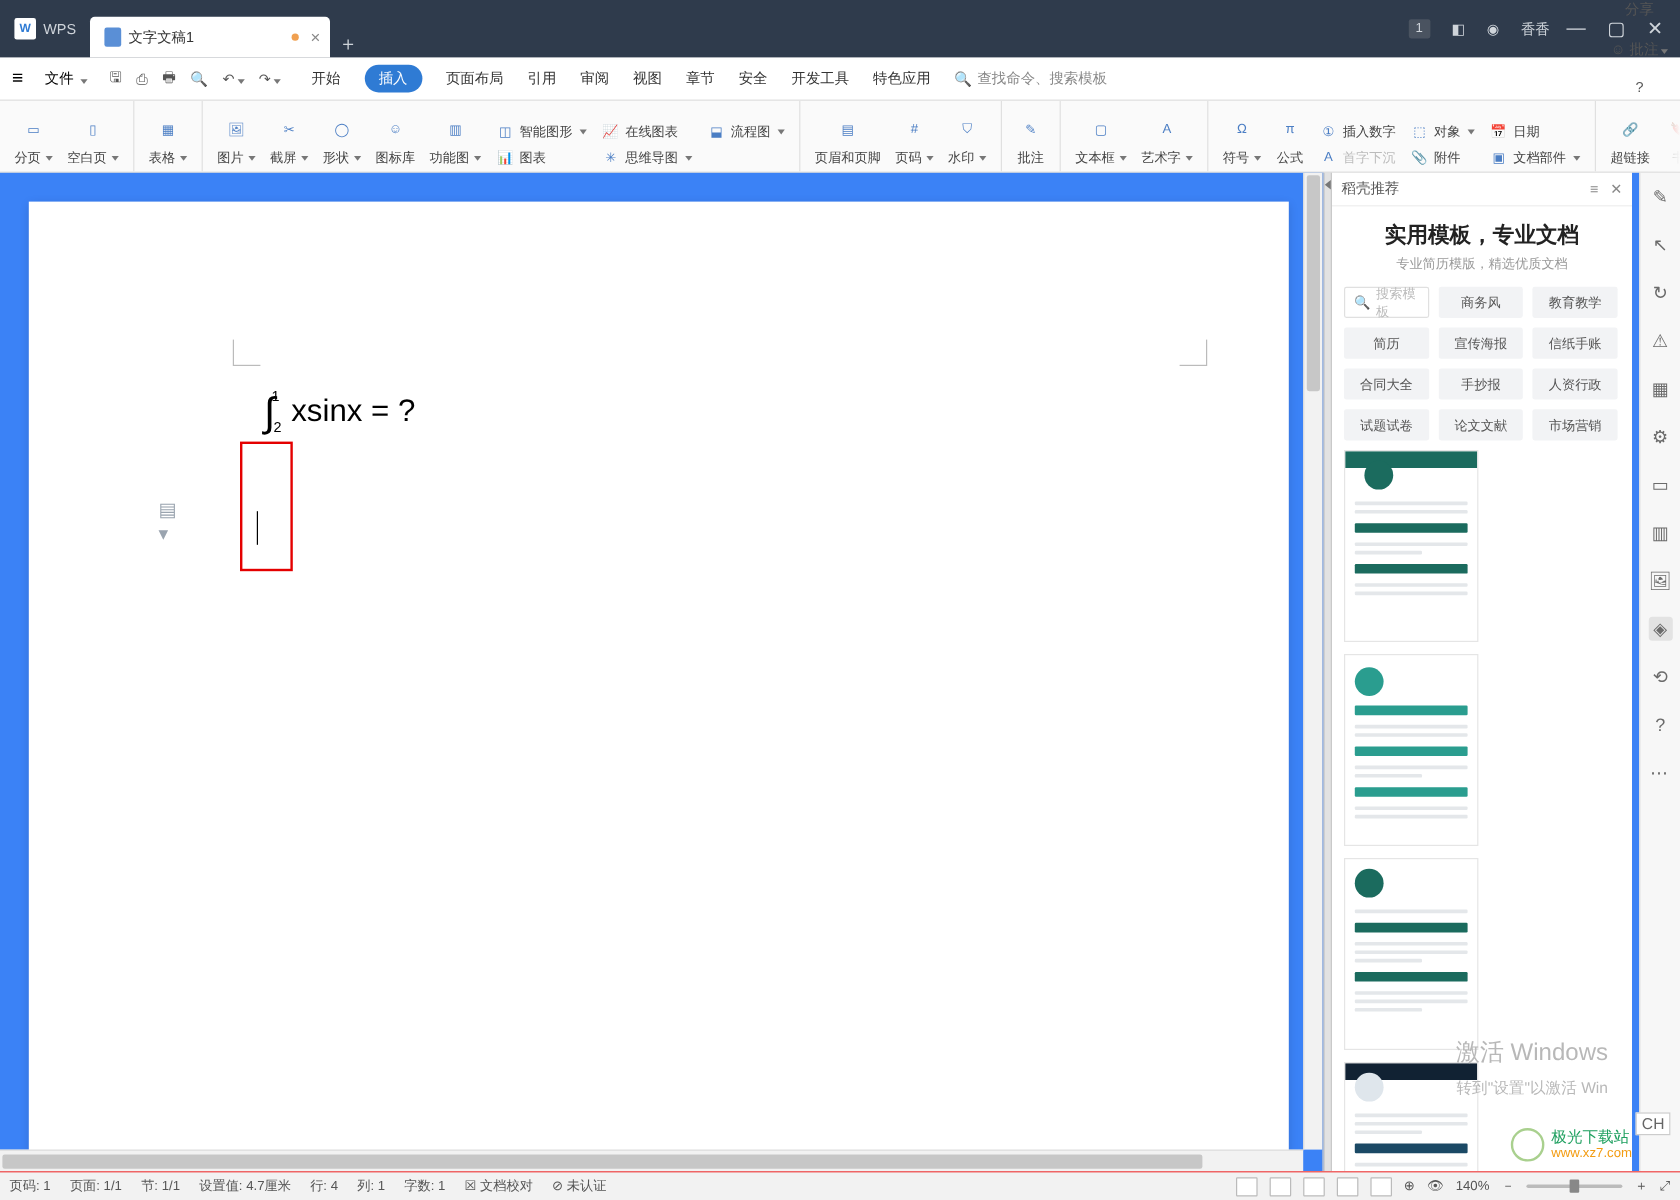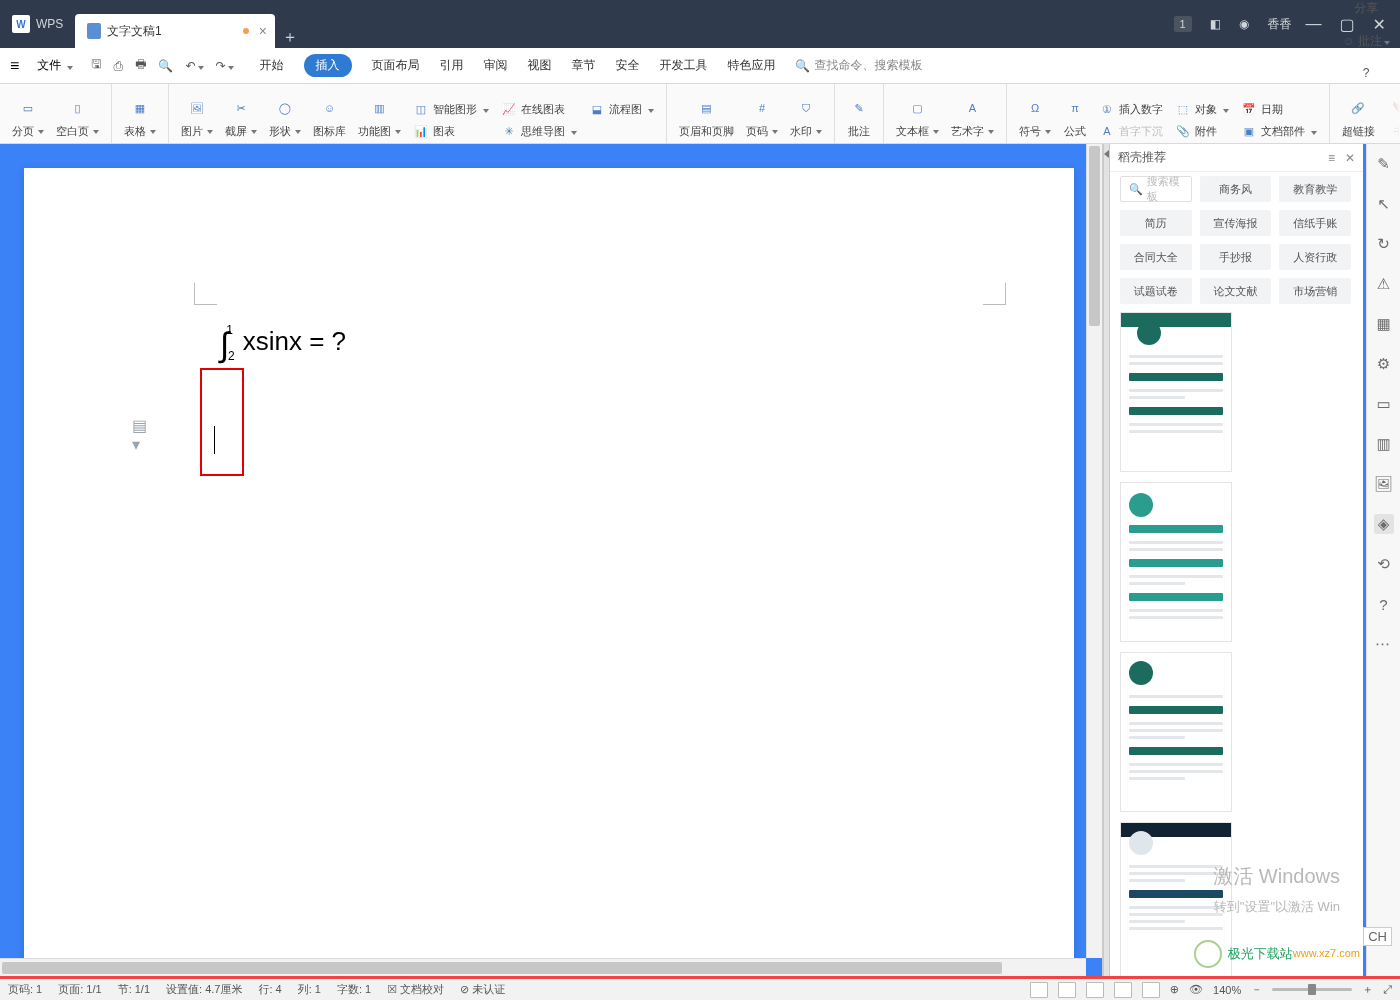--- a/index.html
+++ b/index.html
@@ -60,21 +60,21 @@
 .cursor { position:absolute; left:190px; top:258px; width:1px; height:28px; background:#000; }
 .para-icon { position:absolute; left:108px; top:260px; width:16px; height:14px; color:#9aa4af; display:flex; align-items:center; gap:1px; }
 .vscroll { position:absolute; right:0; top:0; width:16px; bottom:18px; background:#f2f2f2; border-left:1px solid #dcdcdc; }
 .vscroll .thumb { position:absolute; top:2px; left:2px; right:2px; height:180px; background:#c7c7c7; border-radius:2px; }
 .hscroll { position:absolute; left:0; right:16px; bottom:0; height:18px; background:#f2f2f2; border-top:1px solid #dcdcdc; }
 .hscroll .thumb { position:absolute; left:2px; top:3px; height:12px; width:1000px; background:#c7c7c7; border-radius:2px; }
 .pane-splitter { width:7px; background:#e2e2e2; border-left:1px solid #c9c9c9; border-right:1px solid #c9c9c9; display:flex; align-items:flex-start; justify-content:center; padding-top:6px; cursor:pointer; }
 .pane-splitter .tri { width:0;height:0;border-top:4px solid transparent;border-bottom:4px solid transparent;border-right:5px solid #777; }
 
 
-.rpanel { width:256px; background:#fff; display:flex; flex-direction:column; border-right:3px solid #3b82f6; }
+.rpanel { width:256px; background:#fff; display:flex; flex-direction:column; border-right:6px solid #3b82f6; }
 .rpanel-head { height:28px; display:flex; align-items:center; padding:0 8px; font-size:12px; color:#555; border-bottom:1px solid #eee; }
 .rpanel-head .x { margin-left:auto; display:flex; gap:10px; color:#888; }
 .promo { text-align:center; padding:12px 8px 8px; }
 .promo .h { font-size:18px; font-weight:bold; color:#222; }
 .promo .s { font-size:11px; color:#999; margin-top:4px; }
 .tplcats { display:flex; flex-wrap:wrap; gap:8px; padding:4px 10px 8px; }
 .tplcats .cat { flex:0 0 calc(33.33% - 6px); height:26px; background:#f2f3f5; display:flex; align-items:center; justify-content:center; font-size:11px; color:#555; border-radius:2px; cursor:pointer; }
 .tplcats .cat.search { background:#fff; border:1px solid #e0e0e0; color:#bbb; justify-content:flex-start; padding-left:8px; gap:4px; }
 .tplgrid { flex:1; overflow:hidden; padding:0 10px; display:flex; flex-wrap:wrap; gap:10px; align-content:flex-start; }
 .tplcard { width:112px; height:160px; background:#fff; border:1px solid #e5e5e5; position:relative; overflow:hidden; }
@@ -86,21 +86,21 @@
 .tplcard .sec { height:8px; margin:4px 0; border-radius:1px; }
 .badge-recent { position:absolute; bottom:0; left:0; background:#4c4c4c; color:#fff; font-size:10px; padding:2px 6px; }
 
 
 .iconrail { width:34px; background:#f7f7f7; border-left:1px solid #ddd; display:flex; flex-direction:column; align-items:center; padding-top:10px; gap:20px; }
 .iconrail .ri { width:20px; height:20px; color:#6b6b6b; display:flex; align-items:center; justify-content:center; cursor:pointer; font-size:15px; }
 .iconrail .ri.active { background:#e3e3e3; border-radius:3px; padding:2px; }
 .iconrail .dots { letter-spacing:2px; }
 
 
-.status { position:absolute; bottom:0; left:0; right:0; height:24px; background:#f2f2f2; border-top:3px solid #ef4444; display:flex; align-items:center; font-size:11px; color:#555; padding:0 8px; gap:16px; }
+.status { position:absolute; bottom:0; left:0; right:0; height:24px; background:#f2f2f2; border-top:1px solid #ef4444; display:flex; align-items:center; font-size:11px; color:#555; padding:0 8px; gap:16px; }
 .status .right { margin-left:auto; display:flex; align-items:center; gap:10px; }
 .status .vbtn { width:18px; height:16px; border:1px solid #bbb; background:#fff; border-radius:1px; }
 .zoom-slider { width:80px; height:3px; background:#bbb; position:relative; border-radius:2px; }
 .zoom-slider .knob { position:absolute; left:36px; top:-4px; width:8px; height:11px; background:#888; border-radius:1px; }
 
 
 .wm1 { position:absolute; right:60px; bottom:110px; color:#b8b8b8; font-size:20px; }
 .wm2 { position:absolute; right:60px; bottom:84px; color:#b8b8b8; font-size:13px; }
 .brand { position:absolute; right:40px; bottom:32px; font-size:13px; color:#1fa060; display:flex; align-items:center; gap:6px; }
 .brand .logo2 { width:28px;height:28px;border:2px solid #a9d08e;border-radius:50%; }
@@ -356,20 +356,24 @@
     </div>
 
   <div class="rpanel">
     <div class="rpanel-head">
       <span>稻壳推荐</span>
       <span class="x">
           <span>≡</span>
           <span>✕</span>
         </span>
     </div>
+    <div class="promo">
+      <div class="h">实用模板，专业文档</div>
+      <div class="s">专业简历模版，精选优质文档</div>
+    </div>
     <div class="tplcats">
       <div class="cat search">🔍 <span>搜索模板</span></div>
       <div class="cat">商务风</div>
       <div class="cat">教育教学</div>
       <div class="cat">简历</div>
       <div class="cat">宣传海报</div>
       <div class="cat">信纸手账</div>
       <div class="cat">合同大全</div>
       <div class="cat">手抄报</div>
       <div class="cat">人资行政</div>
@@ -507,18 +511,18 @@
       </span>
     <span>＋</span>
     <span>⤢</span>
   </div>
 </div>
 
 <div class="wm1">激活 Windows</div>
 <div class="wm2">转到"设置"以激活 Win</div>
 <div class="brand">
   <span class="logo2"></span>
-  <span style="display:flex;flex-direction:row;line-height:1.1">
+  <span style="display:flex;flex-direction:column;line-height:1.1">
     <span>极光下载站</span>
     <span class="url">www.xz7.com</span>
   </span>
 </div>
 <div class="ch-ind">CH</div>
 
 </body></html>

